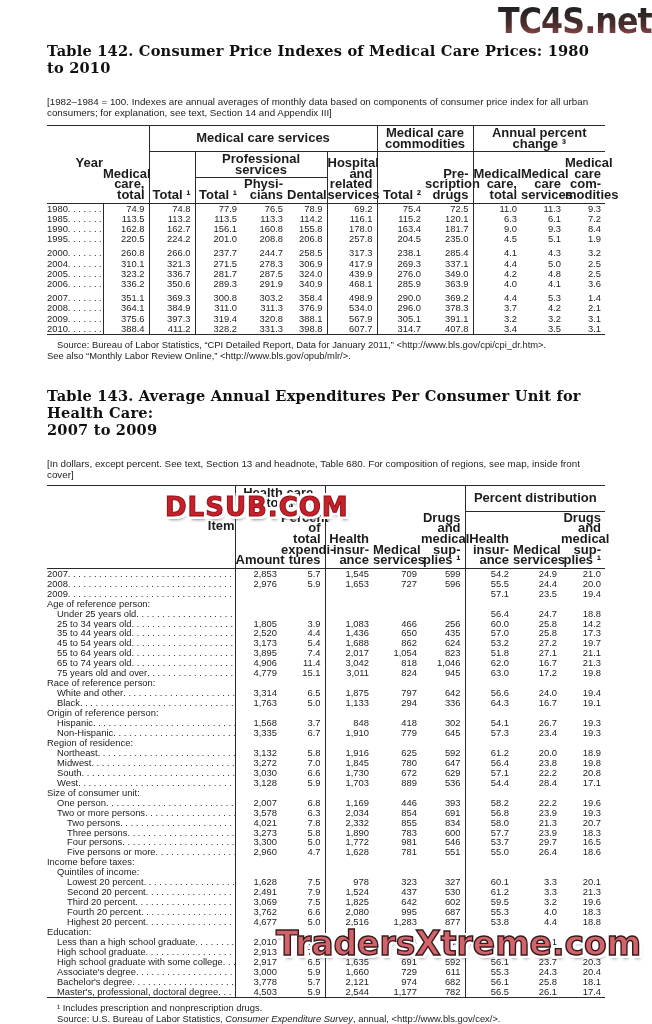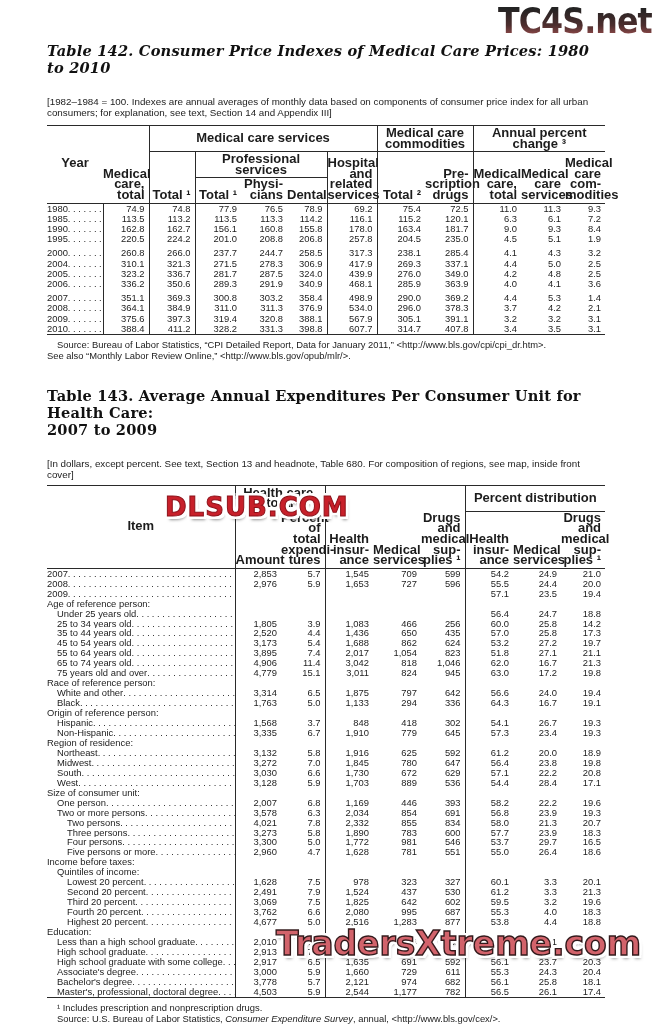--- a/index.html
+++ b/index.html
@@ -7,34 +7,34 @@
     position:relative; width:652px; height:1024px; margin:0 auto;
     background:#ffffff; overflow:hidden; box-sizing:border-box;
     padding:0 47px; color:#1a1a1a;
     font-family:"Liberation Sans", sans-serif;
   }
   
   .tbl-title{
     font-family:"DejaVu Serif", serif; font-weight:bold;
     font-size:14.6px; line-height:17px; letter-spacing:.2px; color:#111;
   }
-  #t142-title{margin-top:42px;font-style:italic;}
+  #t142-title{margin-top:42px;}
   #t143-title{margin-top:25px;}
   .headnote{font-size:9.8px; line-height:11px; margin-top:20px; color:#222;}
   
   table{border-collapse:collapse; table-layout:fixed; width:558px;
         font-size:9.4px; color:#1c1c1c;}
   #t142{margin-top:7px; border-top:1.6px solid #2a2a2a; border-bottom:1.6px solid #2a2a2a;}
   #t143{margin-top:5px; border-top:1.6px solid #2a2a2a; border-bottom:1.6px solid #2a2a2a;}
   thead{border-bottom:1.1px solid #2a2a2a;}
   th{font-weight:bold; font-size:13px; line-height:10.6px;
      vertical-align:bottom; text-align:right; padding:1px 4px 2px 0;}
   th.grp{text-align:center; vertical-align:middle; padding:2px 1px;
          border-bottom:1px solid #2a2a2a;}
-  th.mid{vertical-align:middle; text-align:center; padding-right:0;}
+  th.mid{vertical-align:middle; padding-right:0;}
   .pre{white-space:pre-line;}
   .vl{border-left:1px solid #2a2a2a;}
   td{padding:0 4px 0 0; line-height:10.2px; text-align:right; vertical-align:bottom;}
   #t143 td{line-height:9.95px;}
   td.lbl{text-align:left; padding:0; overflow:hidden;}
   .lblwrap{display:flex; overflow:hidden;}
   .lt{white-space:nowrap;}
   .dots{flex:1; overflow:hidden; white-space:nowrap; color:#1c1c1c;}
   .dots::before{content:" . . . . . . . . . . . . . . . . . . . . . . . . . . . . . . . . . . . . . . . . . . . . . . . . . . . . . . . .";}
   tr.gap td{padding-top:4px;}

